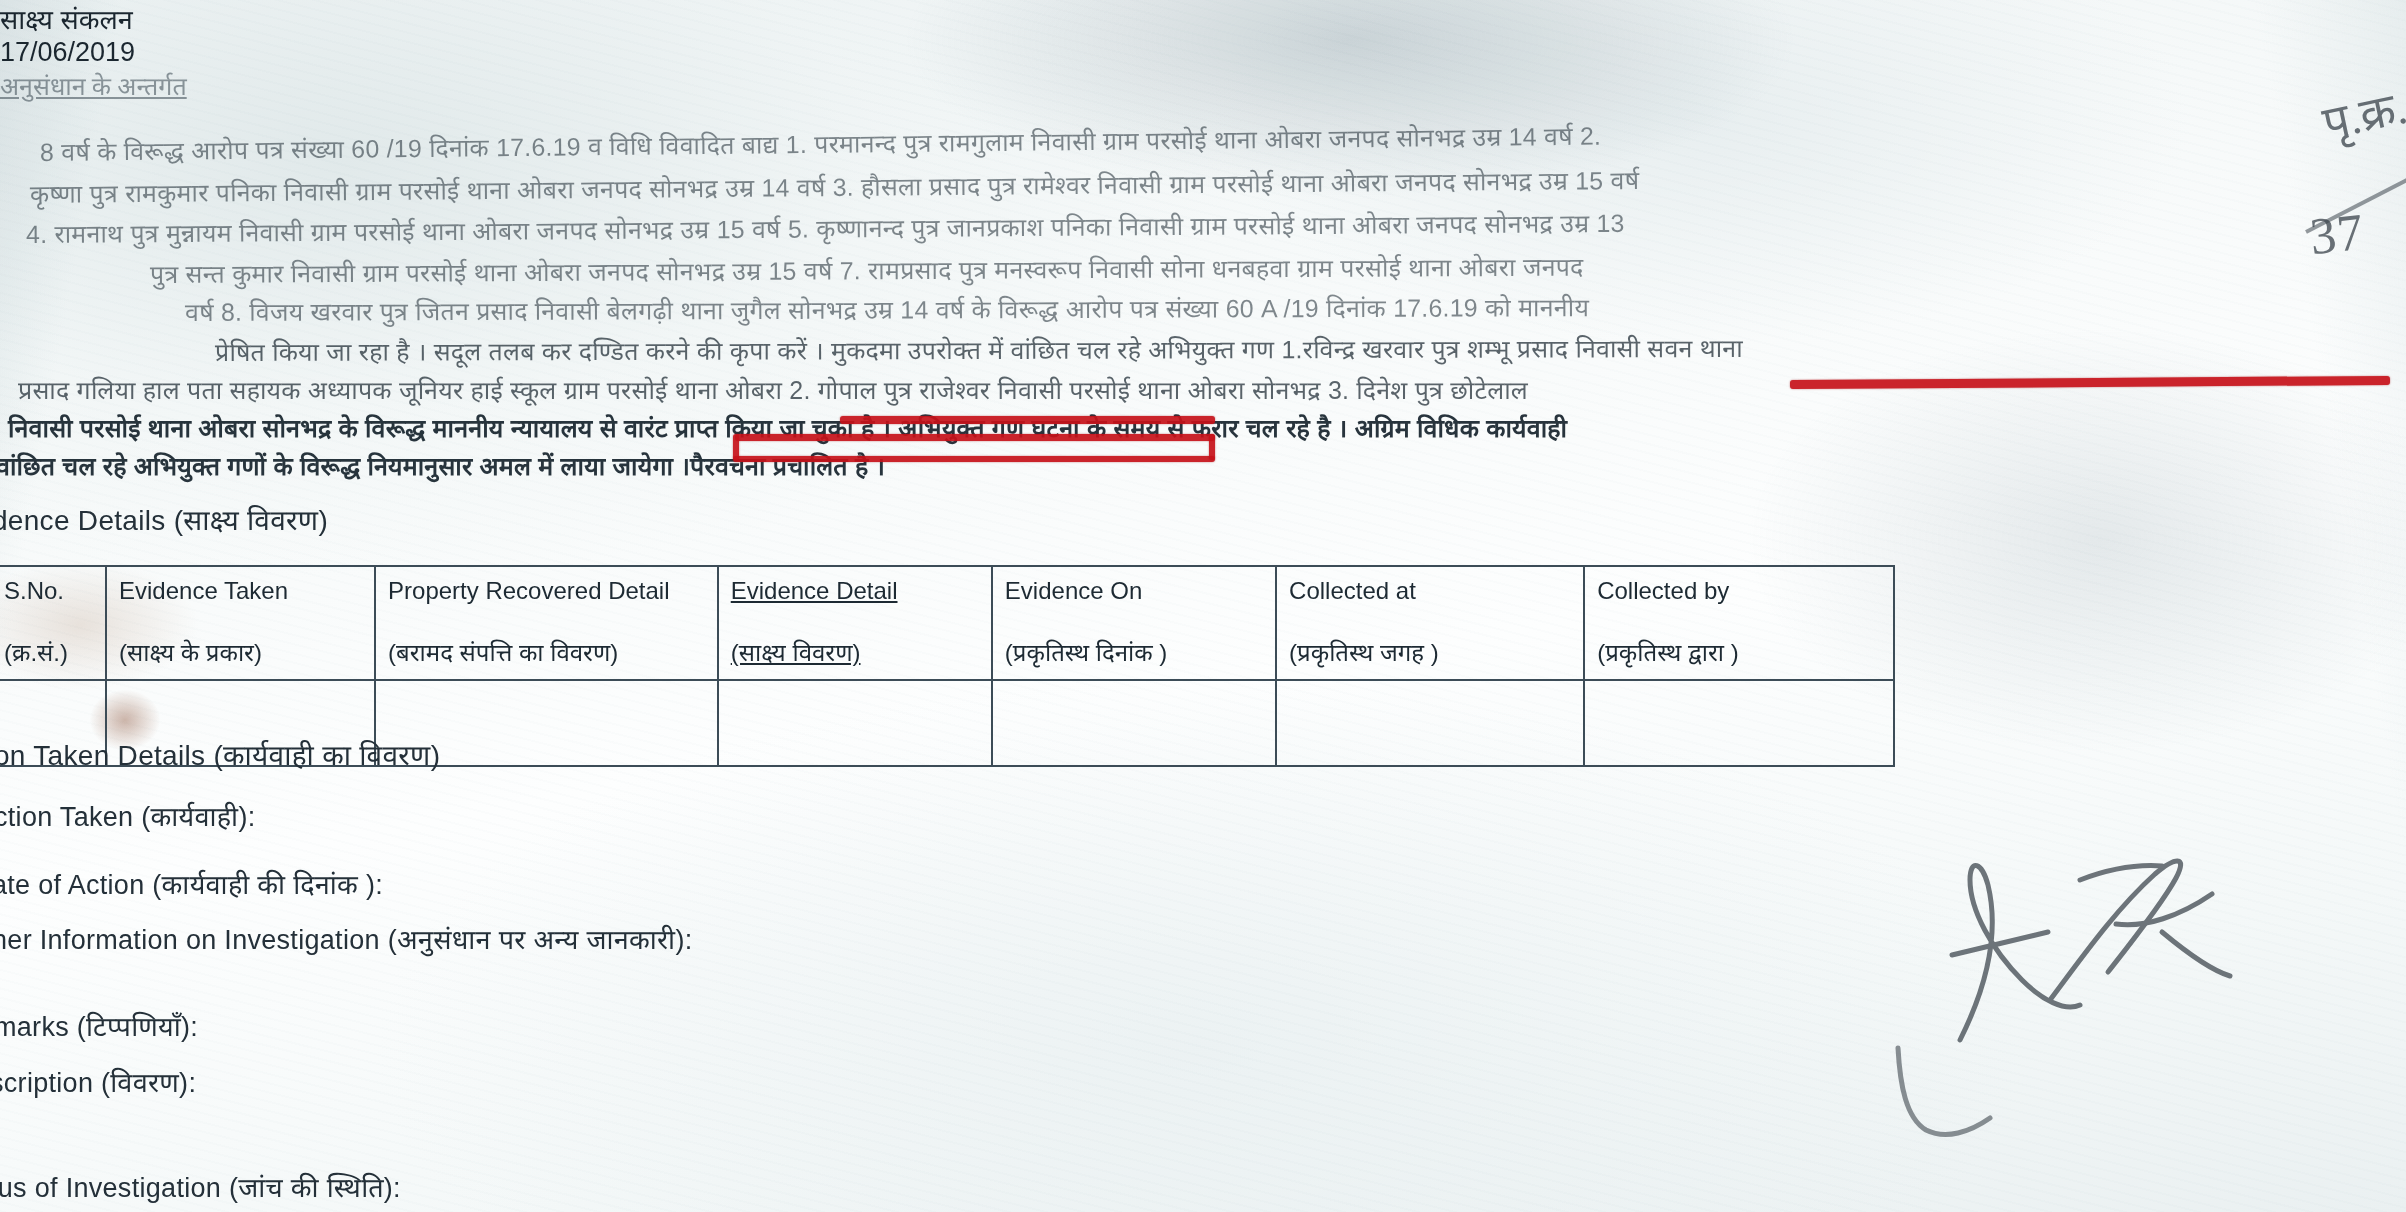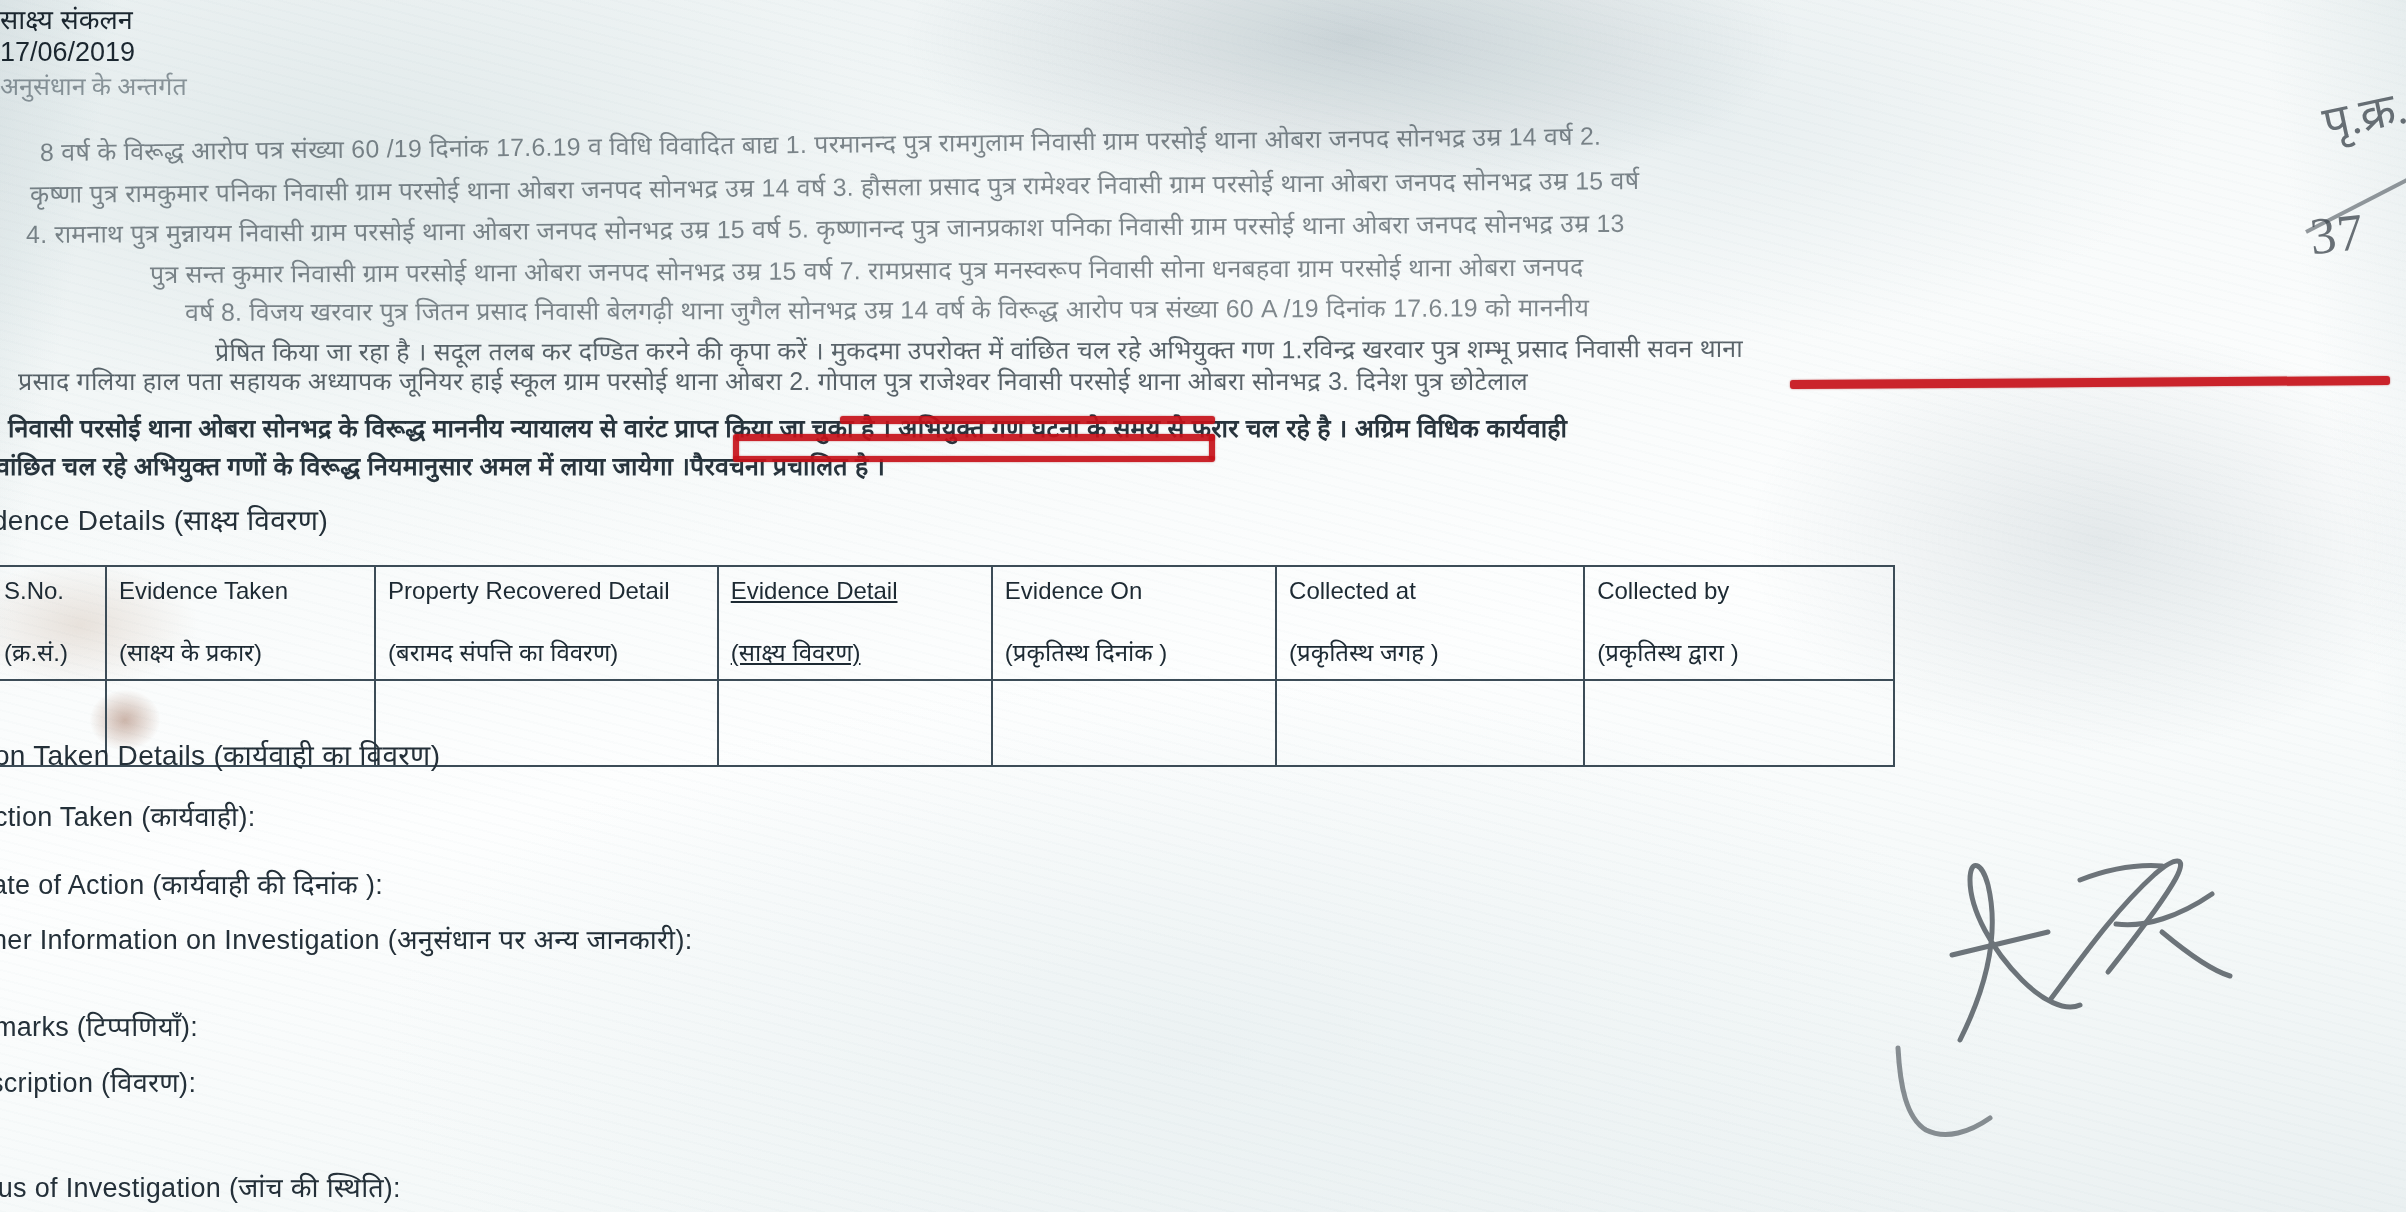--- a/index.html
+++ b/index.html
@@ -134,21 +134,21 @@
   <div class="blotch" style="left:900px; top:-120px; width:900px; height:320px; background:radial-gradient(ellipse at center, rgba(120,140,150,0.30) 0%, rgba(255,255,255,0) 70%);"></div>
   <div class="blotch" style="left:1750px; top:330px; width:700px; height:420px; background:radial-gradient(ellipse at center, rgba(140,158,166,0.22) 0%, rgba(255,255,255,0) 72%);"></div>
 
   <div class="para" style="top:0;">
     <div class="line faint2" style="left:40px; top:132px; transform: rotate(-0.6deg);">8 वर्ष के विरूद्ध आरोप पत्र संख्या 60 /19 दिनांक 17.6.19 व विधि विवादित बाद्य 1. परमानन्द पुत्र रामगुलाम निवासी ग्राम परसोई थाना ओबरा जनपद सोनभद्र उम्र  14 वर्ष 2.</div>
     <div class="line faint2" style="left:30px; top:174px; transform: rotate(-0.5deg);">कृष्णा पुत्र रामकुमार पनिका निवासी ग्राम परसोई थाना ओबरा जनपद सोनभद्र उम्र 14 वर्ष 3. हौसला प्रसाद पुत्र रामेश्वर निवासी ग्राम परसोई थाना ओबरा जनपद सोनभद्र उम्र 15 वर्ष</div>
     <div class="line faint2" style="left:26px; top:214px; transform: rotate(-0.4deg);">4. रामनाथ पुत्र मुन्नायम निवासी ग्राम परसोई थाना ओबरा जनपद सोनभद्र उम्र 15 वर्ष 5. कृष्णानन्द पुत्र जानप्रकाश पनिका निवासी ग्राम परसोई थाना ओबरा जनपद सोनभद्र उम्र 13</div>
     <div class="line faint2" style="left:150px; top:254px; transform: rotate(-0.3deg);">पुत्र सन्त कुमार निवासी ग्राम परसोई थाना ओबरा जनपद सोनभद्र उम्र 15 वर्ष 7. रामप्रसाद पुत्र मनस्वरूप निवासी सोना धनबहवा ग्राम परसोई थाना ओबरा जनपद</div>
     <div class="line faint2" style="left:185px; top:292px; transform: rotate(-0.2deg);">वर्ष 8.  विजय खरवार पुत्र जितन प्रसाद निवासी बेलगढ़ी थाना जुगैल सोनभद्र उम्र 14 वर्ष के विरूद्ध आरोप पत्र संख्या 60 A /19 दिनांक 17.6.19 को माननीय</div>
     <div class="line faint3" style="left:215px; top:332px; transform: rotate(-0.15deg);">प्रेषित किया जा रहा है । सदूल तलब कर दण्डित करने की कृपा करें । मुकदमा उपरोक्त में वांछित चल रहे अभियुक्त गण 1.रविन्द्र खरवार पुत्र शम्भू प्रसाद निवासी सवन थाना</div>
-    <div class="line faint3" style="left:18px; top:361px;">प्रसाद गलिया हाल पता सहायक अध्यापक जूनियर हाई स्कूल ग्राम परसोई थाना ओबरा 2. गोपाल पुत्र राजेश्वर निवासी परसोई थाना ओबरा सोनभद्र 3. दिनेश पुत्र छोटेलाल</div>
+    <div class="line faint3" style="left:18px; top:370px;">प्रसाद गलिया हाल पता सहायक अध्यापक जूनियर हाई स्कूल ग्राम परसोई थाना ओबरा 2. गोपाल पुत्र राजेश्वर निवासी परसोई थाना ओबरा सोनभद्र 3. दिनेश पुत्र छोटेलाल</div>
     <div class="line strong" style="left:8px; top:408px;">निवासी परसोई थाना ओबरा सोनभद्र के विरूद्ध माननीय न्यायालय से वारंट प्राप्त किया जा चुका है । अभियुक्त गण घटना के समय से फरार चल रहे है । अग्रिम विधिक कार्यवाही</div>
     <div class="line strong" style="left:-4px; top:446px;">वांछित चल रहे अभियुक्त गणों के विरूद्ध नियमानुसार अमल में लाया जायेगा ।पैरवचना प्रचालित है ।</div>
   </div>
 
   <div class="marker" style="left:1790px; top:378px; width:600px; height:9px; transform: rotate(-0.4deg);"></div>
   <div class="marker" style="left:840px; top:416px; width:375px; height:8px;"></div>
   <div class="marker" style="left:735px; top:434px; width:480px; height:7px;"></div>
   <div class="marker" style="left:733px; top:456px; width:482px; height:6px;"></div>
   <div class="marker" style="left:733px; top:434px; width:6px; height:26px;"></div>
   <div class="marker" style="left:1209px; top:434px; width:6px; height:26px;"></div>
@@ -203,21 +203,21 @@
 
   <div class="sec big" style="left:-6px; top:735px;">on Taken Details (कार्यवाही का विवरण)</div>
 
   <div class="sec" style="left:-6px; top:797px;">ction Taken (कार्यवाही):</div>
   <div class="val" style="left:378px; top:797px;">साक्ष्य संकलन</div>
 
   <div class="sec" style="left:-8px; top:865px;">ate of Action (कार्यवाही की दिनांक ):</div>
   <div class="val" style="left:578px; top:865px;">17/06/2019</div>
 
   <div class="sec" style="left:-8px; top:920px;">her Information on Investigation (अनुसंधान पर अन्य जानकारी):</div>
-  <div class="hand" style="left:-6px; top:960px;">अनुसंधान के अन्तर्गत</div>
+  <div class="hand" style="left:-6px; top:960px;text-decoration:underline;">अनुसंधान के अन्तर्गत</div>
 
   <div class="sec" style="left:-6px; top:1007px;">marks (टिप्पणियाँ):</div>
 
   <div class="sec" style="left:-10px; top:1063px;">scription (विवरण):</div>
 
   <div class="sec" style="left:-10px; top:1168px;">tus of Investigation (जांच की स्थिति):</div>
 
   <div class="pencil" style="left:2322px; top:82px; font-size:46px; transform: rotate(-12deg);">पृ.क्र.</div>
   <div class="pencil" style="left:2310px; top:205px; font-size:52px; transform: rotate(-6deg); letter-spacing:-6px;">3 7</div>
   <svg class="sig" style="left:2300px; top:150px;" width="160" height="90" viewBox="0 0 160 90">

